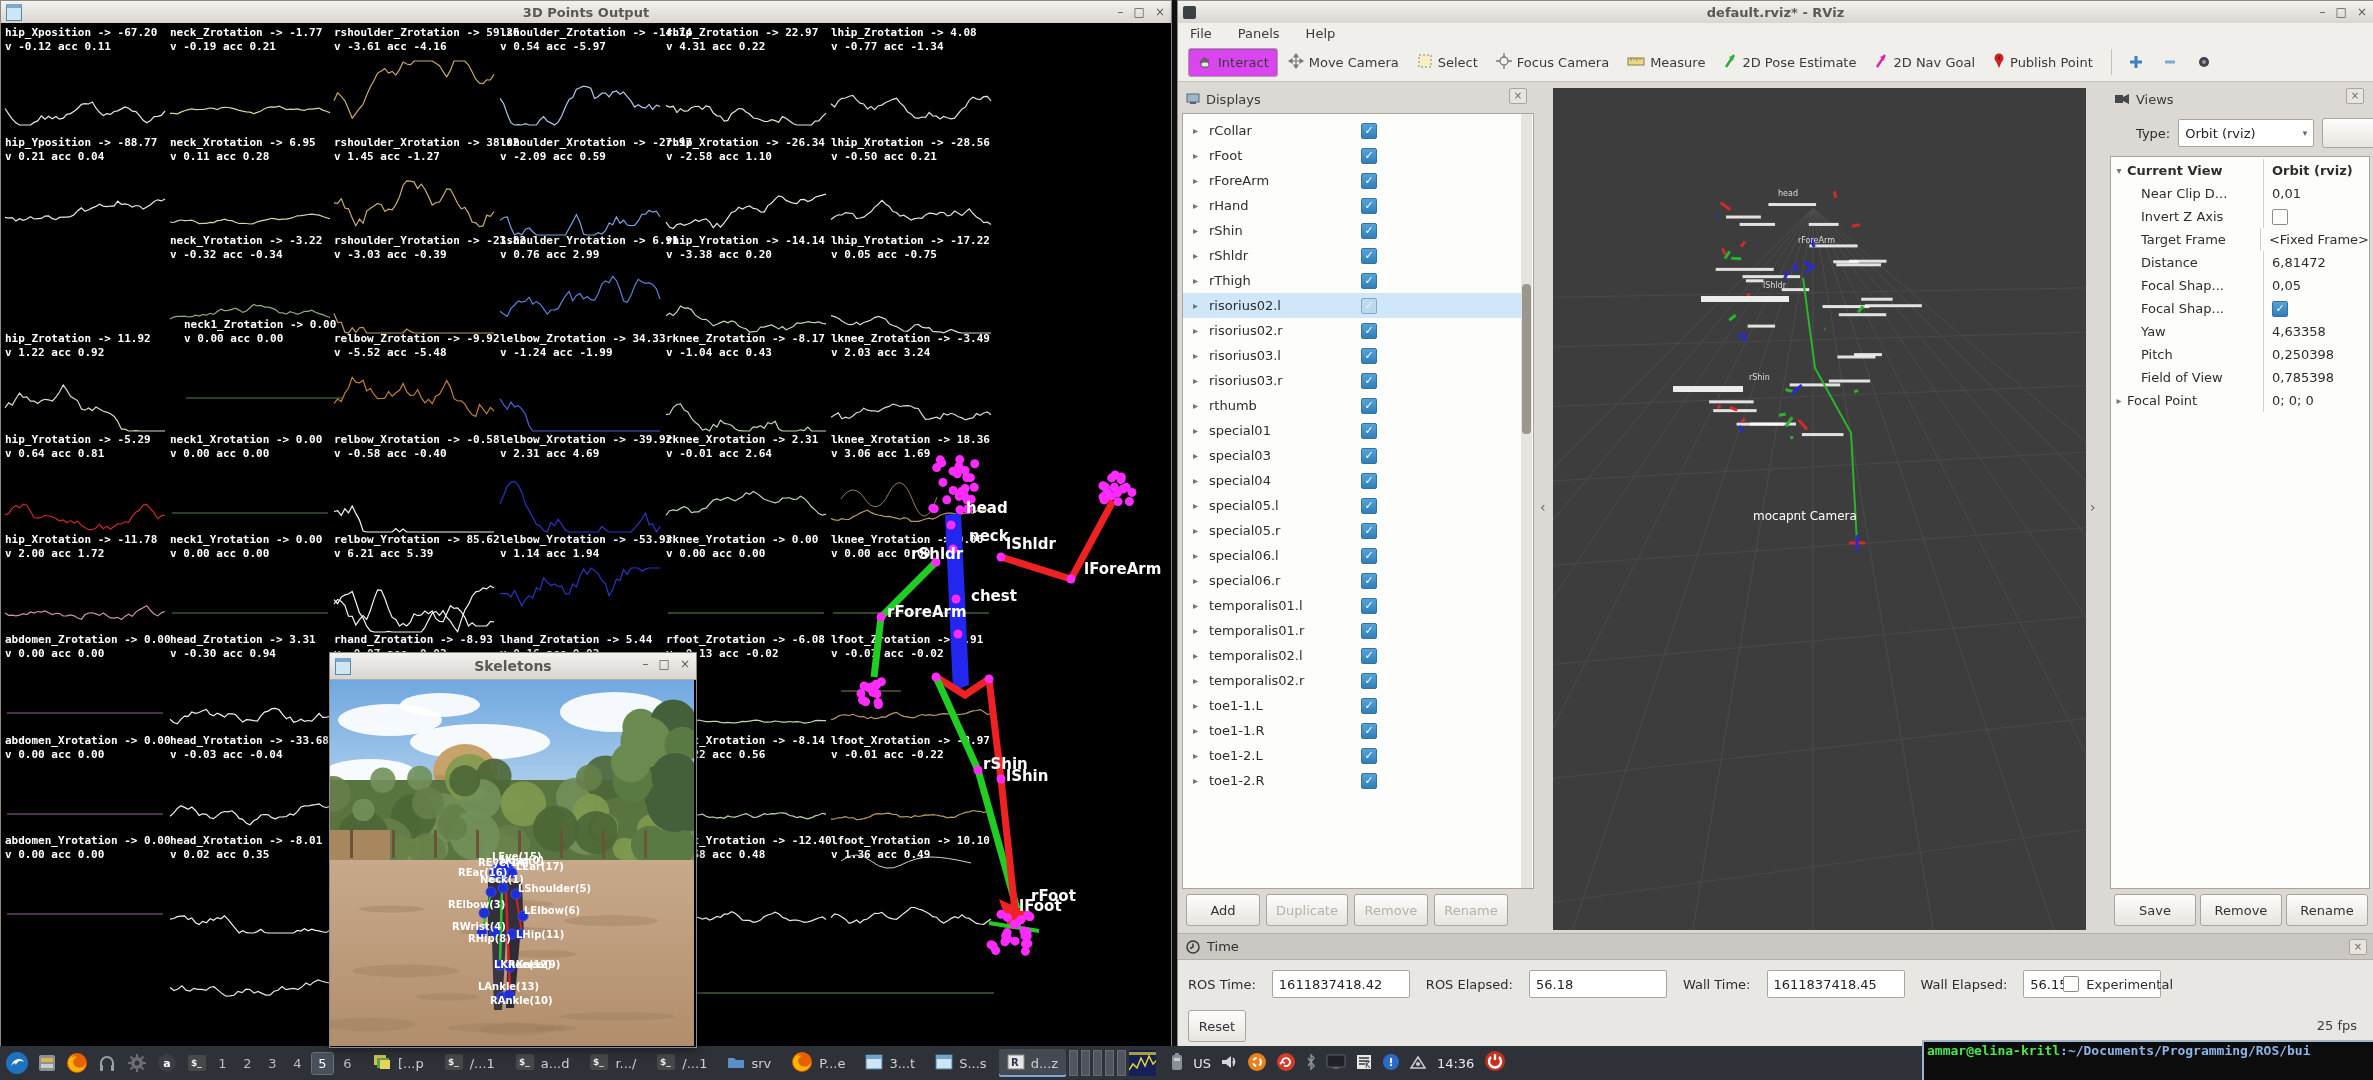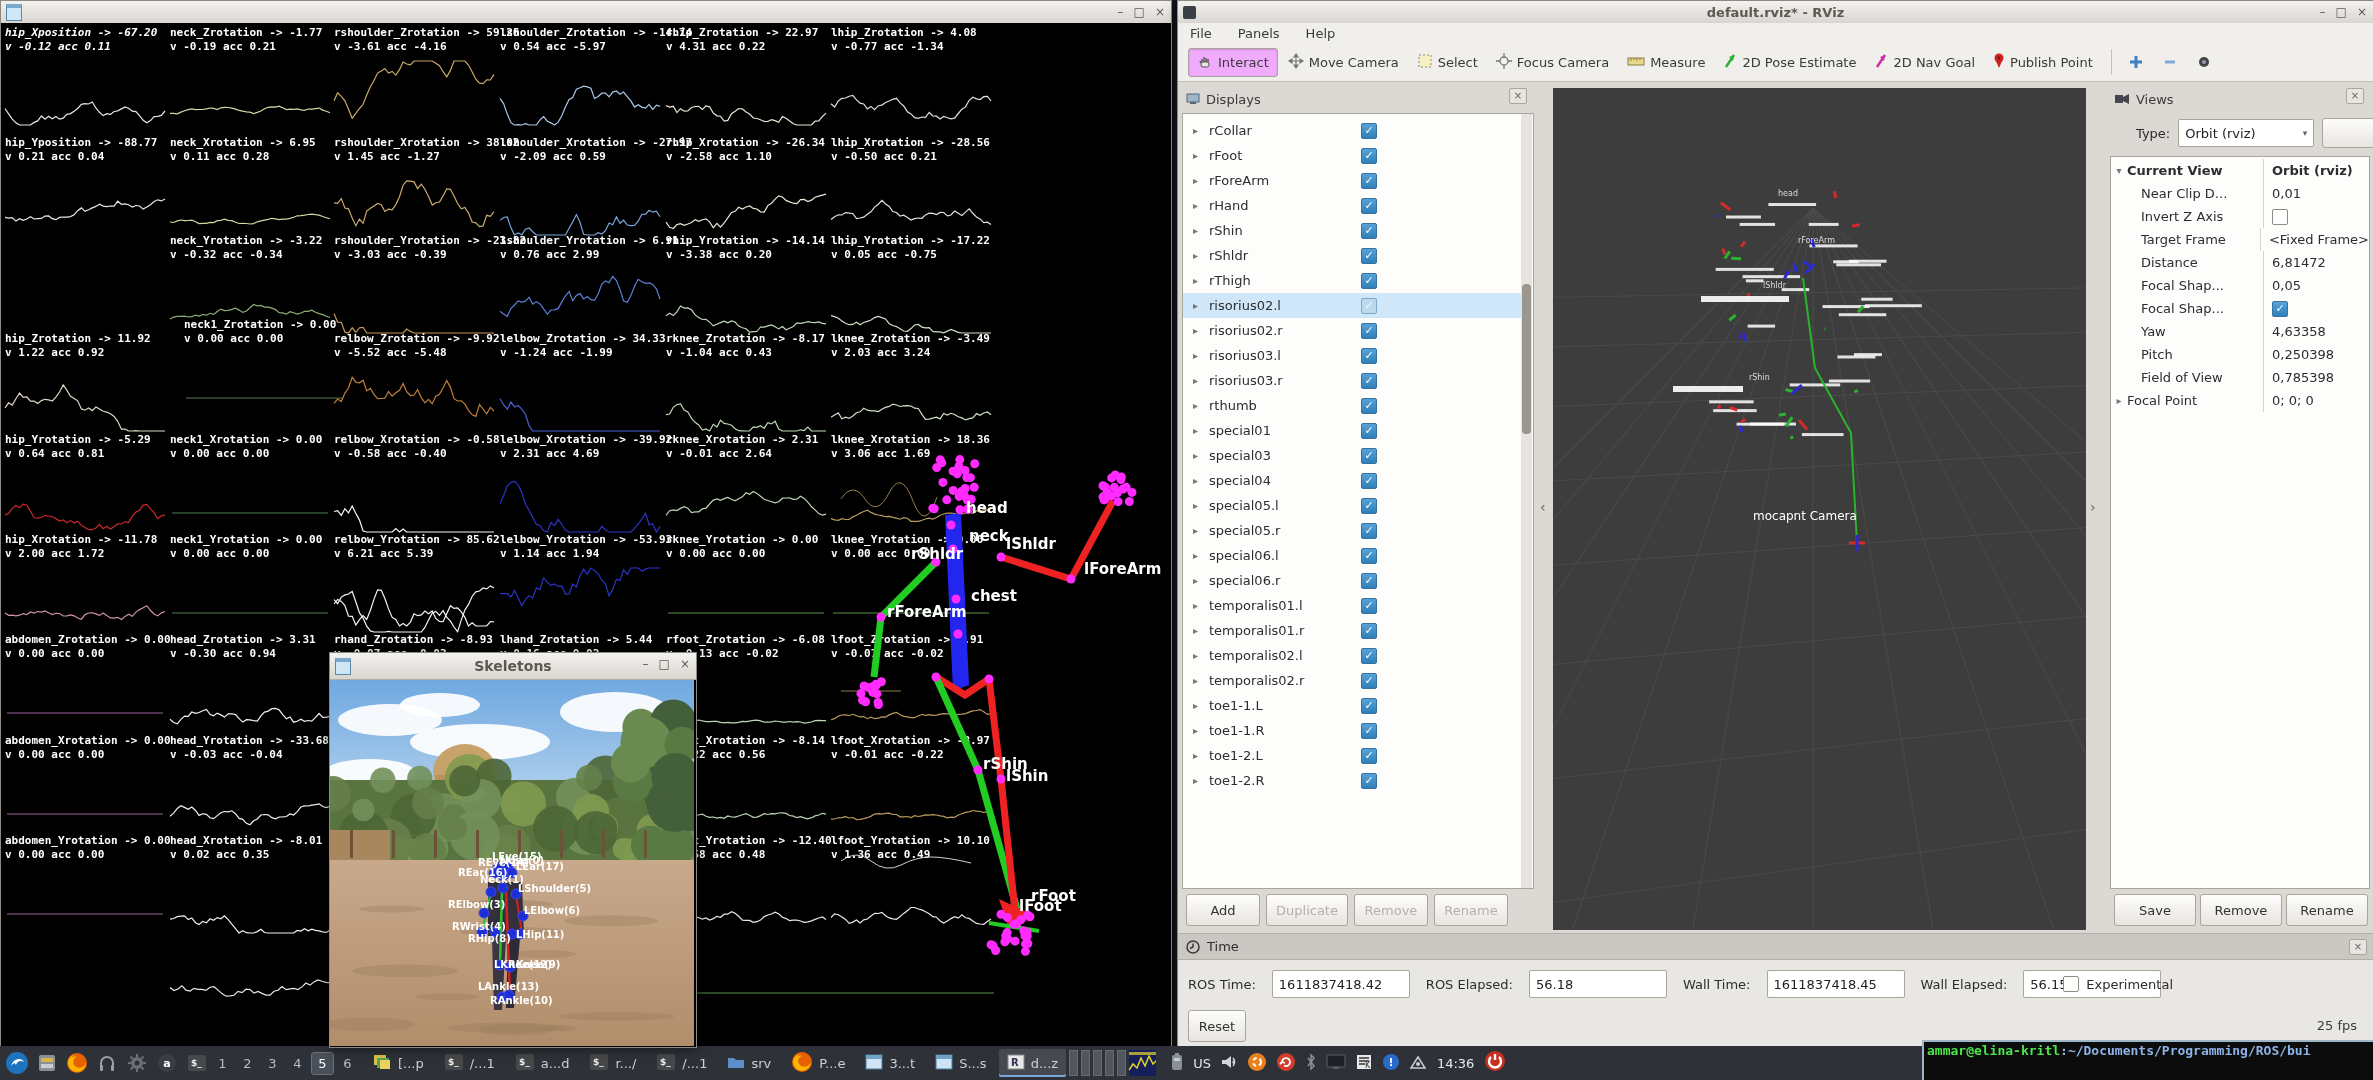--- a/index.html
+++ b/index.html
@@ -21,21 +21,21 @@
   .cell .l1,.cell .l2{font-family:"DejaVu Sans Mono","Liberation Mono",monospace;
     font-weight:bold;font-size:11px;color:#fff;white-space:nowrap;line-height:14px;}
   .cell svg{position:absolute;left:0;overflow:visible;}
   
   .menubar{position:absolute;left:0;top:22px;right:0;height:20px;background:#f1efec;
     display:flex;align-items:center;gap:26px;padding-left:12px;font-size:13px;color:#3a3a3a;}
   .toolbar{position:absolute;left:0;top:42px;right:0;height:38px;background:#f1efec;
     border-bottom:1px solid #c6c2bb;display:flex;align-items:center;padding-left:10px;}
   .tool{display:flex;align-items:center;gap:5px;font-size:13px;color:#3a3a3a;
     padding:4px 8px;border-radius:3px;margin-right:2px;white-space:nowrap;}
-  .tool.active{background:#f0abfc;border:1px solid #a8a39b;box-shadow:inset 0 1px 2px rgba(0,0,0,.15);}
+  .tool.active{background:#d946ef;border:1px solid #a8a39b;box-shadow:inset 0 1px 2px rgba(0,0,0,.15);}
   .tsep{width:1px;height:26px;background:#c6c2bb;margin:0 8px;}
   .panel-h{position:absolute;height:22px;display:flex;align-items:center;gap:6px;
     font-size:13px;color:#3a3a3a;}
   .panel-x{position:absolute;width:16px;height:14px;border:1px solid #aaa59d;background:#e8e5e0;
     font-size:10px;color:#666;text-align:center;line-height:13px;border-radius:2px;}
   .whitebox{position:absolute;background:#fdfdfc;border:1px solid #a9a49c;}
   .lrow{position:relative;height:25px;display:flex;align-items:center;font-size:13px;color:#2d2d2d;}
   .lrow .exp{width:10px;margin-left:10px;color:#7c7membership873;color:#78736b;font-size:10px;}
   .lrow .lbl{margin-left:6px;}
   .cbx{position:absolute;width:14px;height:14px;border-radius:2px;border:1px solid #38719e;
@@ -70,28 +70,29 @@
   text{font-family:"DejaVu Sans","Liberation Sans",sans-serif;}
 </style>
 </head>
 <body>
 
 <div id="screen">
 
   <section class="window" id="win-points" style="left:0;top:0;width:1170px;height:1046px;">
     <div class="titlebar">
       <span class="winicon"></span>
+      <span class="title">3D Points Output</span>
       <span class="winbtns">
         <span>–</span>
         <span>□</span>
         <span>×</span>
       </span>
     </div>
     <div class="blackbody" id="plot-grid">
-        <div class="cell" style="left: 4px; top: 3px; font-style: italic;">
+        <div class="cell" style="left: 4px; top: 3px;">
           <div class="l1">hip_Xposition  -&gt;  -67.20</div>
           <div class="l2">v -0.12  acc 0.11</div>
           <svg width="160" height="70" viewBox="0 0 160 70" style="top: 32px;">
             <polyline points="0.0,50.5 3.6,55.8 7.3,61.2 10.9,64.8 14.5,67.0 18.2,67.0 21.8,67.0 25.5,67.0 29.1,64.4 32.7,62.9 36.4,58.0 40.0,61.2 43.6,58.2 47.3,60.7 50.9,58.5 54.5,61.2 58.2,60.2 61.8,56.4 65.5,55.6 69.1,53.2 72.7,50.5 76.4,46.4 80.0,45.7 83.6,46.0 87.3,44.0 90.9,50.0 94.5,54.3 98.2,57.6 101.8,55.7 105.5,56.4 109.1,53.5 112.7,52.9 116.4,50.9 120.0,48.9 123.6,50.2 127.3,53.1 130.9,53.6 134.5,57.7 138.2,62.3 141.8,64.7 145.5,62.6 149.1,58.6 152.7,58.3 156.4,57.4 160.0,53.0 " fill="none" stroke="#e8e8e8" stroke-width="1.2"></polyline>
           </svg>
         </div>
         <div class="cell" style="left: 4px; top: 113px;">
           <div class="l1">hip_Yposition  -&gt;  -88.77</div>
           <div class="l2">v 0.21  acc 0.04</div>
           <svg width="160" height="70" viewBox="0 0 160 70" style="top: 32px;">

